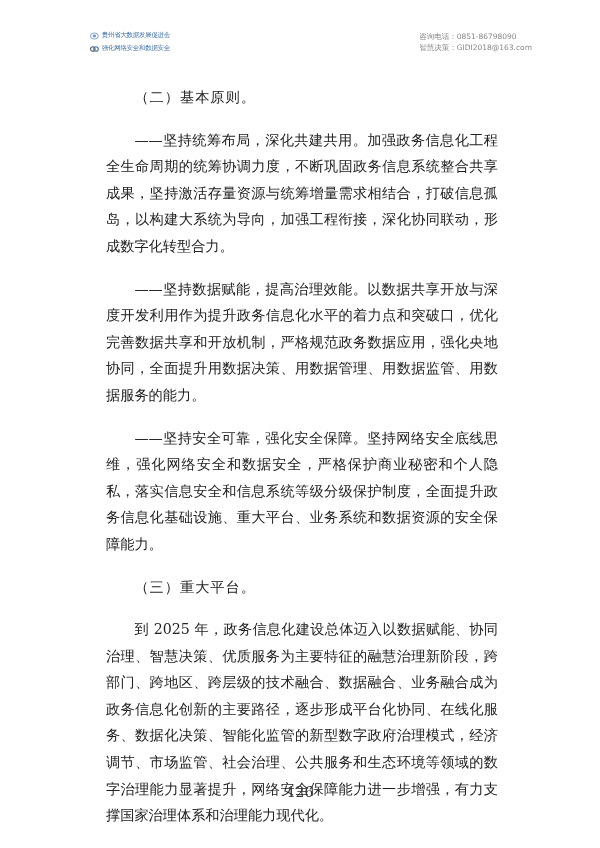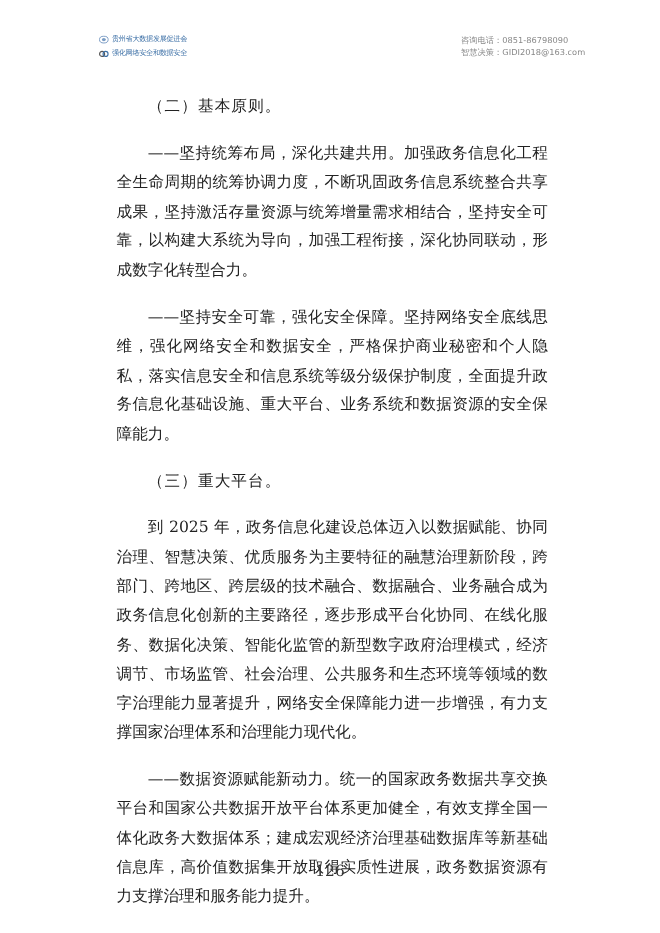--- a/index.html
+++ b/index.html
@@ -43,21 +43,22 @@
       <span>咨询电话：</span><span>0851-86798090</span>
     </div>
     <div class="contact-row">
       <span>智慧决策：</span><span>GIDI2018@163.com</span>
     </div>
   </div>
 </div>
 
 <div class="content">
   <p class="heading">（二）基本原则。</p>
-  <p class="indent">——坚持统筹布局，深化共建共用。加强政务信息化工程全生命周期的统筹协调力度，不断巩固政务信息系统整合共享成果，坚持激活存量资源与统筹增量需求相结合，坚持安全可靠，以构建大系统为导向，加强工程衔接，深化协同联动，形成数字化转型合力。</p>
+  <p class="indent">——坚持统筹布局，深化共建共用。加强政务信息化工程全生命周期的统筹协调力度，不断巩固政务信息系统整合共享成果，坚持激活存量资源与统筹增量需求相结合，打破信息孤岛，以构建大系统为导向，加强工程衔接，深化协同联动，形成数字化转型合力。</p>
+  <p class="indent">——坚持数据赋能，提高治理效能。以数据共享开放与深度开发利用作为提升政务信息化水平的着力点和突破口，优化完善数据共享和开放机制，严格规范政务数据应用，强化央地协同，全面提升用数据决策、用数据管理、用数据监管、用数据服务的能力。</p>
   <p class="indent">——坚持安全可靠，强化安全保障。坚持网络安全底线思维，强化网络安全和数据安全，严格保护商业秘密和个人隐私，落实信息安全和信息系统等级分级保护制度，全面提升政务信息化基础设施、重大平台、业务系统和数据资源的安全保障能力。</p>
   <p class="heading">（三）重大平台。</p>
   <p class="indent">到 2025 年，政务信息化建设总体迈入以数据赋能、协同治理、智慧决策、优质服务为主要特征的融慧治理新阶段，跨部门、跨地区、跨层级的技术融合、数据融合、业务融合成为政务信息化创新的主要路径，逐步形成平台化协同、在线化服务、数据化决策、智能化监管的新型数字政府治理模式，经济调节、市场监管、社会治理、公共服务和生态环境等领域的数字治理能力显著提升，网络安全保障能力进一步增强，有力支撑国家治理体系和治理能力现代化。</p>
   <p class="indent">——数据资源赋能新动力。统一的国家政务数据共享交换平台和国家公共数据开放平台体系更加健全，有效支撑全国一体化政务大数据体系；建成宏观经济治理基础数据库等新基础信息库，高价值数据集开放取得实质性进展，政务数据资源有力支撑治理和服务能力提升。</p>
 
 </div>
 
 <div class="page-number">126</div>
 
 </body></html>

